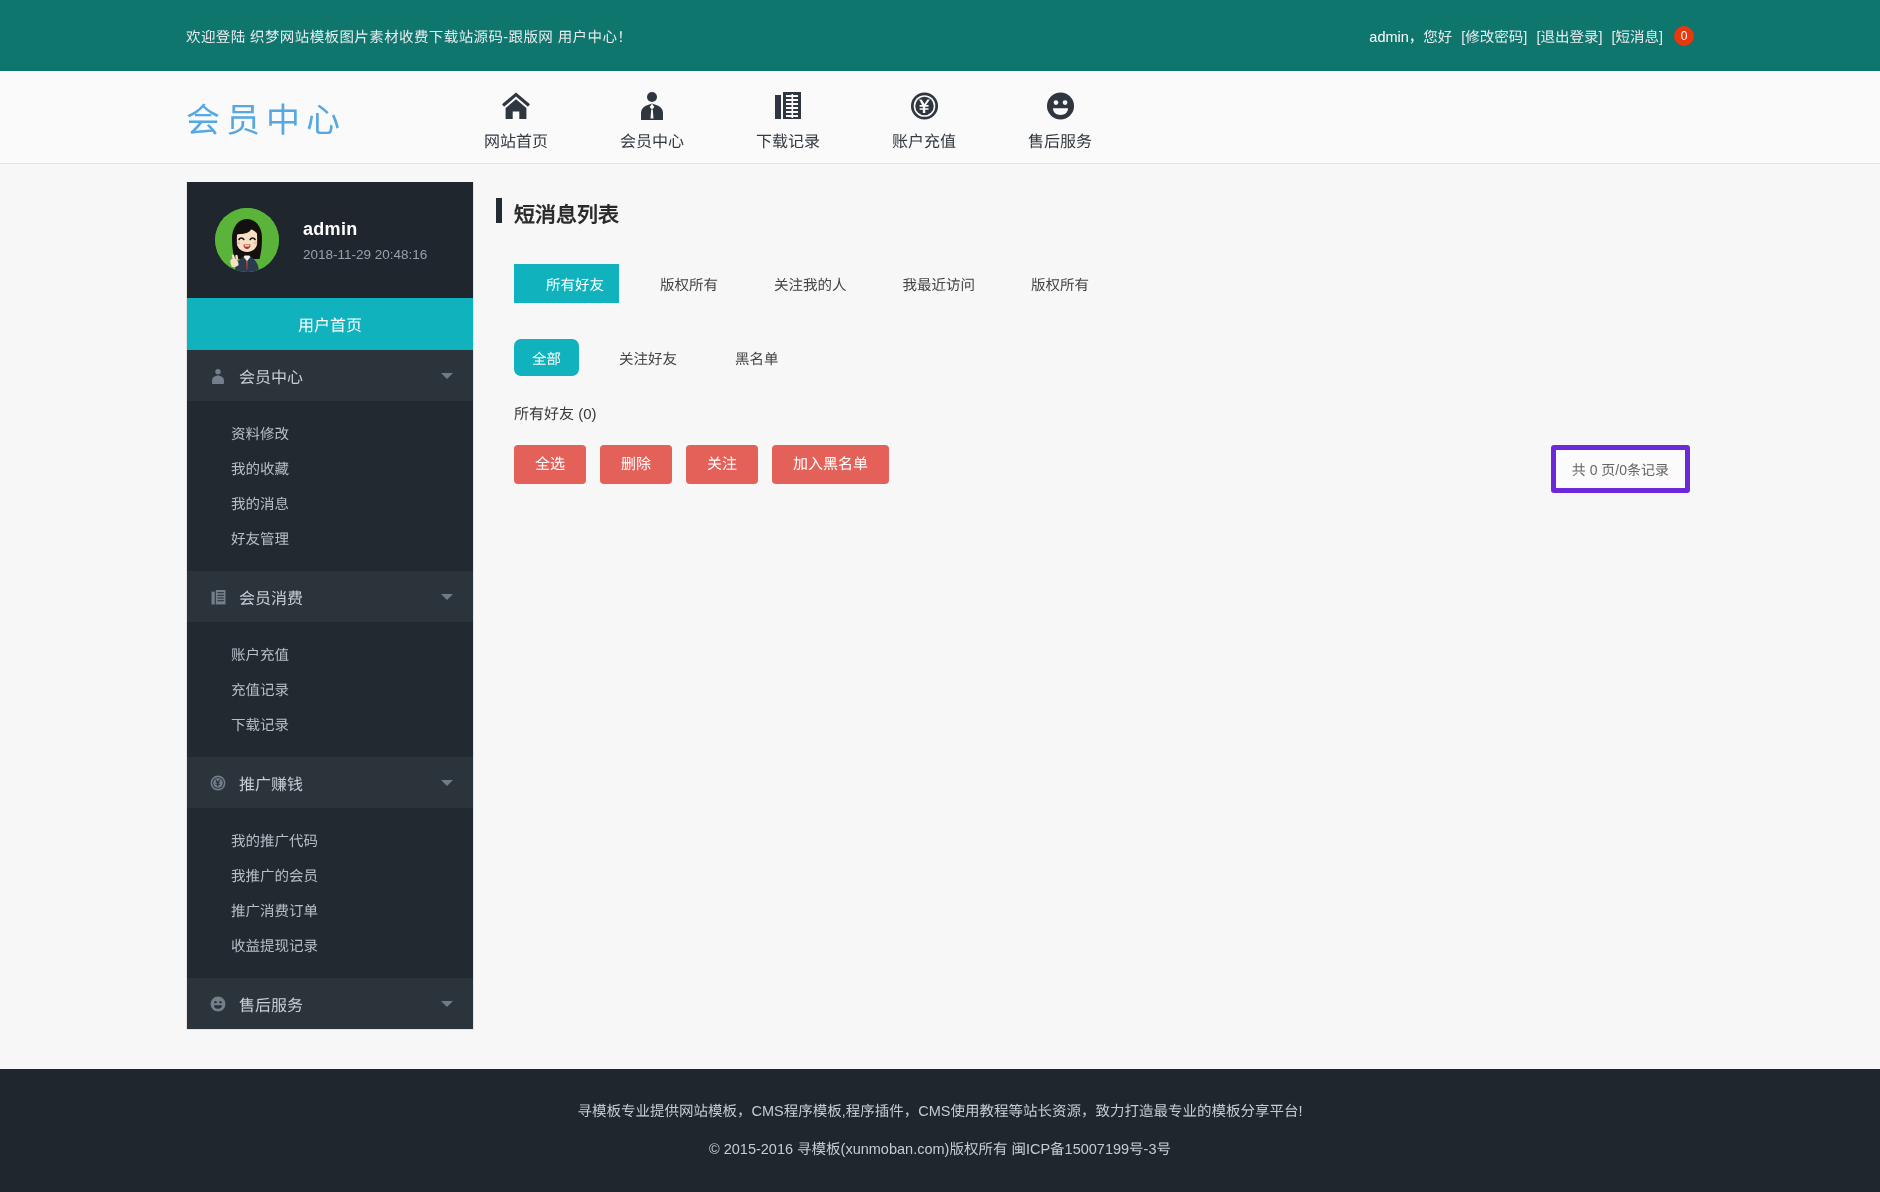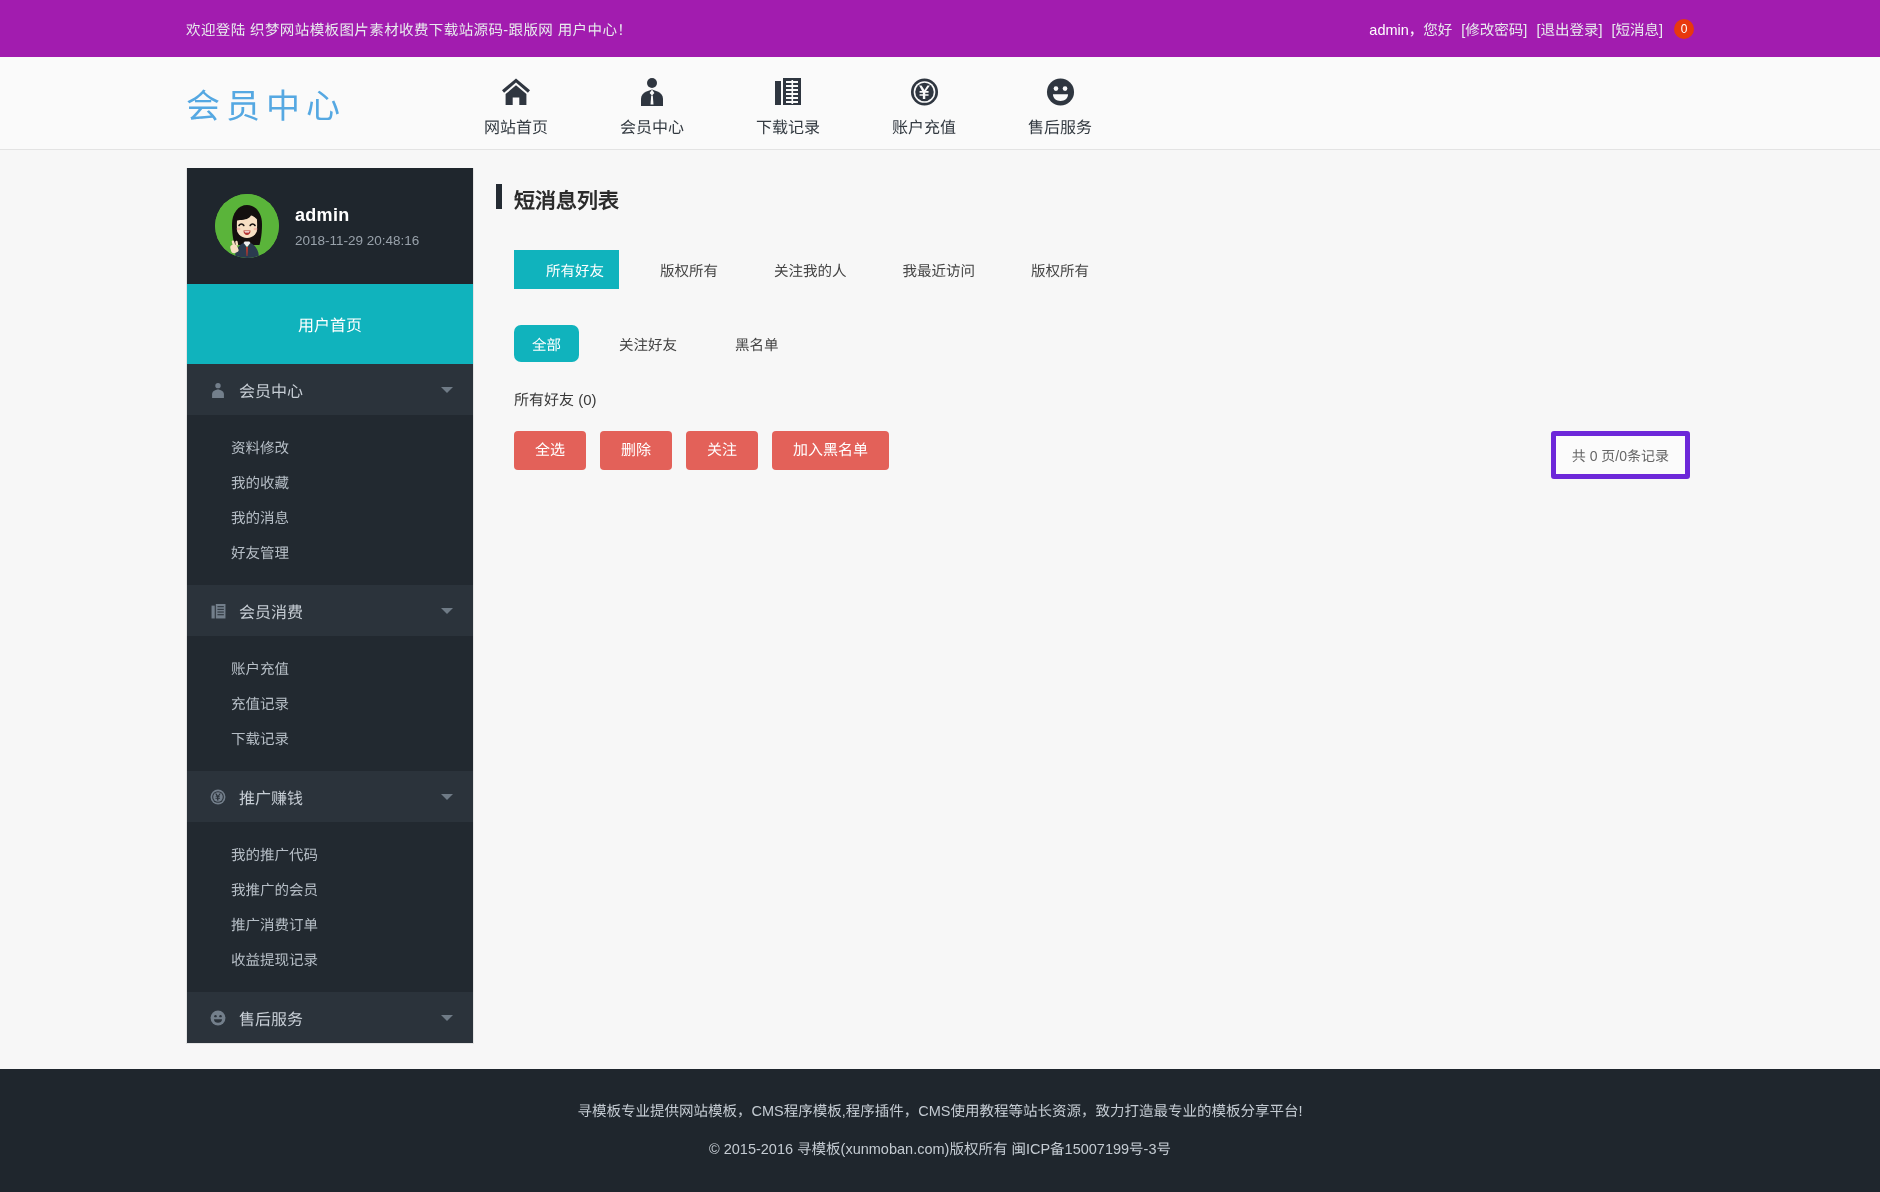--- a/index.html
+++ b/index.html
@@ -9,22 +9,22 @@
     background:#f7f7f7;
     font-family:"Liberation Sans","DejaVu Sans",sans-serif;
     font-size:14px;
     color:#333;
     -webkit-font-smoothing:antialiased;
   }
   .page{width:1880px;min-height:1192px;display:flex;flex-direction:column;}
 
   
   .topbar{
-    height:57px;
-    background:#a21caf;
+    height:71px;
+    background:#0f766e;
     color:#e6e9ec;
     display:flex;
     align-items:center;
     justify-content:space-between;
     font-size:14.5px;
   }
   .topbar-left{padding-left:186px;letter-spacing:.4px;color:#e8ebee;}
   .topbar-right{padding-right:186px;display:flex;align-items:center;gap:0;white-space:nowrap;}
   .topbar-right .uname{color:#ffffff;}
   .topbar-right .hello{color:#e8ebee;margin-right:9px;}
@@ -87,37 +87,38 @@
     background:#1f262d;
     border:1px solid #e4e4e4;
     border-top:none;
     box-sizing:border-box;
     margin-bottom:22px;
   }
   .profile{
     display:flex;align-items:center;
     padding:26px 0 26px 28px;
     background:#1f262d;
+    gap:8px;
   }
   .avatar{
     width:64px;height:64px;border-radius:50%;
     background:#5ab43a;
     position:relative;overflow:hidden;flex:none;
   }
   .avatar svg{position:absolute;inset:0;}
   .profile-meta{margin-left:16px;}
   .profile-name{color:#ffffff;font-size:18px;font-weight:600;letter-spacing:.3px;}
   .profile-date{color:#98a1aa;font-size:13.5px;margin-top:7px;}
 
   .side-home{
     background:#10b3bd;
     color:#ffffff;
     text-align:center;
     font-size:16px;
-    padding:28px 0;
+    padding:14px 0;
     text-decoration:none;
     display:block;
   }
   .side-group{border-top:1px solid #2b333b;}
   .side-head{
     display:flex;align-items:center;
     background:#2b333b;
     padding:13px 20px 13px 20px;
     color:#c7ced5;
     font-size:16px;

